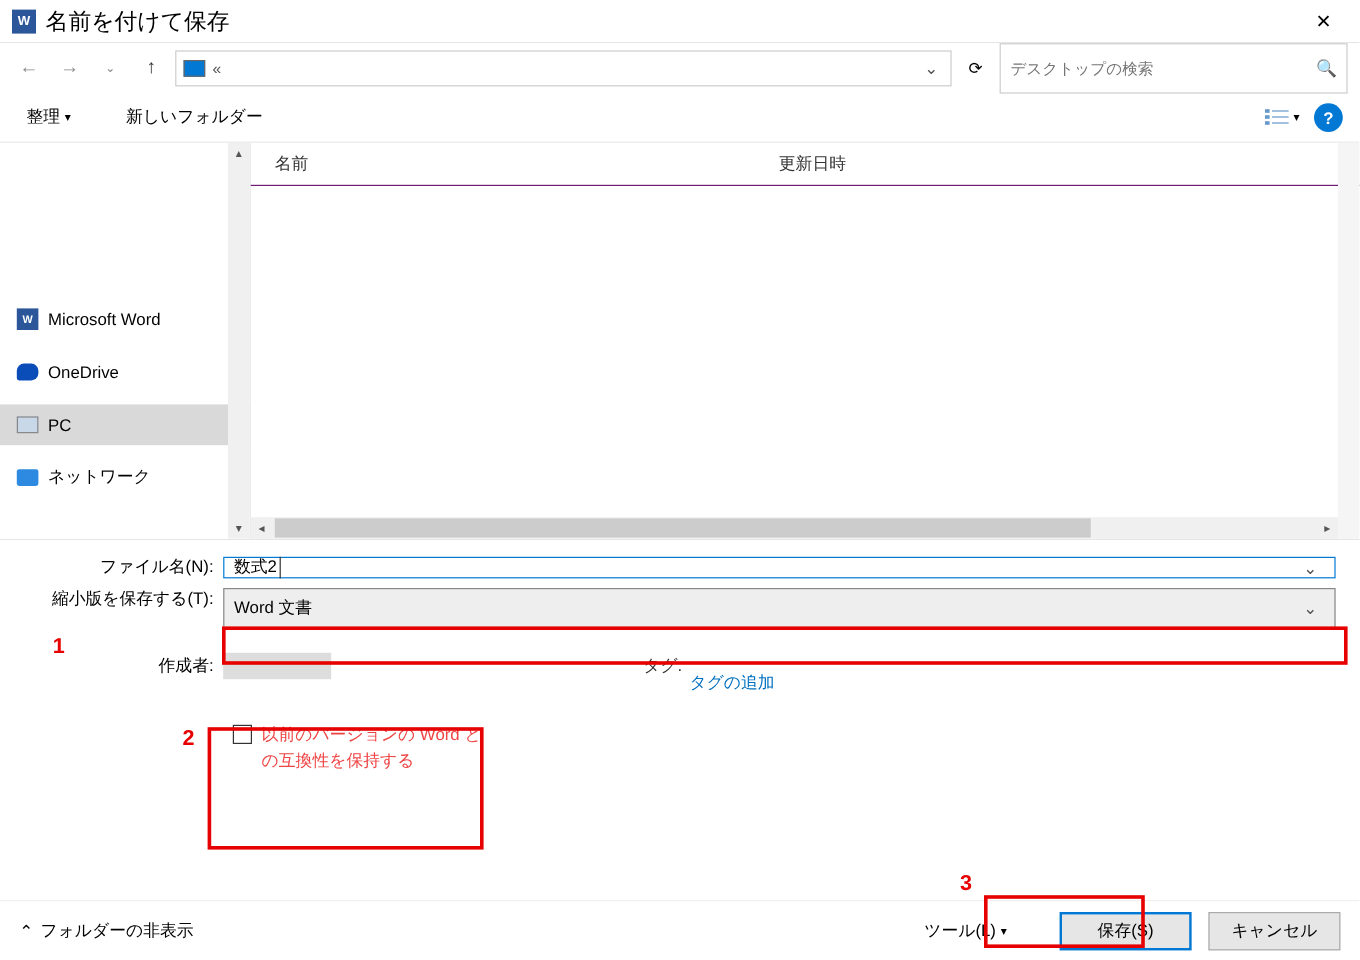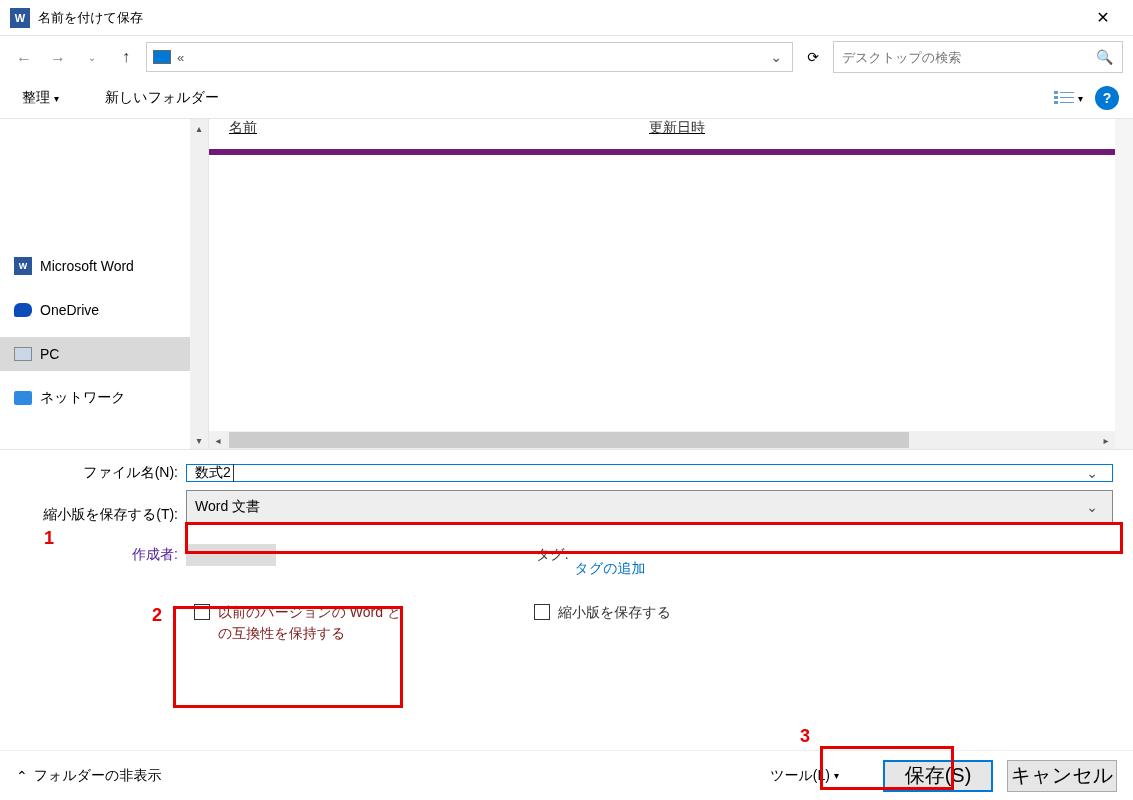--- a/index.html
+++ b/index.html
@@ -1,33 +1,33 @@
 <!DOCTYPE html>
 <html><head>
 <meta charset="utf-8">
 <style>
 * { box-sizing: border-box; margin: 0; padding: 0; font-family: "Yu Gothic UI", "Meiryo", sans-serif; }
 body { width: 1133px; height: 800px; background: #fff; font-size: 14px; color: #000; position: relative; }
 
 
 .title-bar { display: flex; align-items: center; height: 36px; padding: 0 10px; background: #fff; border-bottom: 1px solid #e5e5e5; }
 .word-icon { width: 20px; height: 20px; background: #2b579a; color: #fff; display: inline-flex; align-items: center; justify-content: center; font-size: 11px; font-weight: bold; margin-right: 8px; }
-.title-text { flex: 1; font-size: 13px; }
+.title-text { flex: 1; font-size: 19px; }
 .close-btn { width: 40px; height: 30px; display: flex; align-items: center; justify-content: center; font-size: 16px; cursor: pointer; }
 
 
 .nav-bar { display: flex; align-items: center; height: 42px; padding: 6px 10px; gap: 6px; background: #fff; }
 .nav-arrow { width: 28px; height: 28px; display: flex; align-items: center; justify-content: center; color: #888; font-size: 16px; }
 .up-arrow { color: #333; }
 .address-bar { flex: 1; display: flex; align-items: center; border: 1px solid #ccc; height: 30px; padding: 0 6px; }
 .mini-monitor { width: 18px; height: 14px; background: #0078d4; border: 1px solid #666; margin-right: 6px; }
 .address-text { flex: 1; color: #555; font-size: 13px; }
 .addr-drop { width: 20px; text-align: center; color: #555; }
 .refresh-btn { width: 28px; height: 28px; display: flex; align-items: center; justify-content: center; font-size: 14px; }
-.search-box { width: 290px; height: 32px; border: 1px solid #ccc; padding: 0 8px; display: flex; align-items: center; }
+.search-box { width: 290px; height: 42px; border: 1px solid #ccc; padding: 0 8px; display: flex; align-items: center; }
 .search-input { flex: 1; border: none; outline: none; color: #888; font-size: 13px; }
 .search-icon { color: #555; font-size: 14px; }
 
 
 .toolbar { display: flex; align-items: center; height: 40px; padding: 0 14px; background: #fff; }
 .toolbar-btn { display: flex; align-items: center; padding: 4px 8px; font-size: 14px; }
 .toolbar-sep { flex: 1; }
 .view-btn { display: flex; align-items: center; padding: 4px; margin-right: 8px; }
 .view-icon-svg { width: 20px; height: 16px; }
 .help-btn { width: 24px; height: 24px; border-radius: 50%; background: #0078d4; color: #fff; display: flex; align-items: center; justify-content: center; font-size: 14px; font-weight: bold; }
@@ -40,59 +40,59 @@
 .sidebar-scroll .sb-fill { flex:1; }
 .sidebar-content { padding-top: 130px; }
 .sidebar-item { display: flex; align-items: center; height: 34px; padding: 0 14px; gap: 8px; font-size: 14px; }
 .sidebar-item.selected { background: #d9d9d9; }
 .word-mini { width: 18px; height: 18px; background: #2b579a; color: #fff; font-size: 9px; display:flex; align-items:center; justify-content:center; font-weight:bold; }
 .onedrive-mini { width: 18px; height: 14px; background: #0a4db8; border-radius: 6px 6px 6px 2px; }
 .pc-mini { width: 18px; height: 14px; background: #c8d8e8; border: 1px solid #888; }
 .net-mini { width: 18px; height: 14px; background: #2d8ae0; border-radius: 2px; }
 
 .file-list { flex: 1; background: #fff; position: relative; border-left: 1px solid #e5e5e5; }
-.file-header { display: flex; height: 36px; border-bottom: 6px solid #701a75; padding: 0 20px; text-decoration: underline; }
+.file-header { display: flex; height: 36px; border-bottom: 1px solid #701a75; align-items: center; padding: 0 20px; }
 .fh-col { font-size: 14px; color: #333; }
 .fh-name { width: 420px; }
 .fh-date { width: 180px; }
 .fh-type { flex: 1; }
 .file-hscroll { position: absolute; bottom: 0; left: 0; right: 18px; height: 18px; background: #f0f0f0; display:flex; align-items:center; }
 .file-hscroll .sb-arrow { width:18px; height:18px; display:flex; align-items:center; justify-content:center; font-size:10px; color:#555; }
 .file-hscroll .sb-thumb { width: 680px; height: 16px; background: #ccc; margin-left:2px; }
 .file-hscroll .sb-fill { flex:1; }
 .file-vscroll { position:absolute; right:0; top:0; width:18px; height:100%; background:#f5f5f5; }
 
 
 .form-area { padding: 14px 10px 8px; background: #fff; }
-.form-row { display: flex; align-items: flex-end; margin-bottom: 8px; }
+.form-row { display: flex; align-items: flex-start; margin-bottom: 8px; }
 .form-label { width: 176px; text-align: right; font-size: 14px; padding-right: 8px; }
-.form-label.author { color: #4c1d95; }
+.form-label.author { color: #000000; }
 .fn-input { flex: 1; height: 18px; border: 1px solid #0078d4; padding: 0 8px; font-size: 14px; display: flex; align-items: center; margin-right: 10px; }
 .fn-input .caret { border-left: 1px solid #333; height: 18px; margin-left: 2px; }
 .fn-drop { width: 24px; text-align: center; color: #555; }
 .ft-select { flex: 1; height: 28px; border: 1px solid #888; background: #eee; padding: 16px 8px; font-size: 14px; display: flex; align-items: center; margin-right: 10px; }
 .ft-drop { width: 24px; text-align: center; color: #555; }
 
 .meta-row { display: flex; align-items: center; margin-top: 4px; }
 .author-box { width: 90px; height: 22px; background: #ddd; }
 .tag-label { margin-left: 260px; font-size: 14px; color: #333; }
 .tag-link { color: #0070c0; font-size: 14px; margin-left: 6px; margin-top: 28px; }
 
 .checkbox-row { display: flex; padding: 16px 0 0 184px; }
 .cb-group { display: flex; align-items: flex-start; width: 340px; }
 .cb-box { width: 16px; height: 16px; border: 1px solid #333; background: #fff; margin-right: 8px; margin-top: 2px; flex-shrink: 0; }
-.cb-label { color: #7f1d1d; font-size: 14px; line-height: 1.5; }
+.cb-label { color: #ef4444; font-size: 14px; line-height: 1.5; }
 .cb-label.black { color: #333; }
 
 
 .bottom-bar { position: absolute; bottom: 0; left: 0; right: 0; height: 50px; display: flex; align-items: center; padding: 0 16px; background: #fff; border-top: 1px solid #f0f0f0; }
 .hide-folders { display: flex; align-items: center; gap: 6px; font-size: 14px; }
 .bottom-spacer { flex: 1; }
 .tools-btn { display:flex; align-items:center; font-size:14px; margin-right: 30px; }
-.action-btn { width: 110px; height: 32px; border: 1px solid #aaa; background: #e6e6e6; margin-left: 14px; font-size: 20px; display:flex; align-items:center; justify-content:center; }
+.action-btn { width: 110px; height: 32px; border: 1px solid #aaa; background: #e6e6e6; margin-left: 14px; font-size: 14px; display:flex; align-items:center; justify-content:center; }
 .action-btn.primary { border: 2px solid #0078d4; background: #e6e6e6; }
 
 
 .annot { position: absolute; border: 3px solid #e60000; pointer-events: none; }
 .annot-num { position: absolute; color: #e60000; font-weight: bold; font-size: 18px; pointer-events: none; }
 </style>
 </head>
 <body>
 
 <div class="title-bar">
@@ -207,24 +207,20 @@
     <div class="form-label author">作成者:</div>
     <div class="author-box"></div>
     <div class="tag-label">タグ:</div>
     <div class="tag-link">タグの追加</div>
   </div>
   <div class="checkbox-row">
     <div class="cb-group" style="width:220px;">
       <div class="cb-box"></div>
       <div class="cb-label">以前のバージョンの Word との互換性を保持する</div>
     </div>
-    <div class="cb-group" style="margin-left:120px;">
-      <div class="cb-box"></div>
-      <div class="cb-label black">縮小版を保存する</div>
-    </div>
   </div>
 </div>
 
 <div class="bottom-bar">
   <div class="hide-folders">
     <span>⌃</span>
     <span>フォルダーの非表示</span>
   </div>
   <div class="bottom-spacer"></div>
   <div class="tools-btn">

